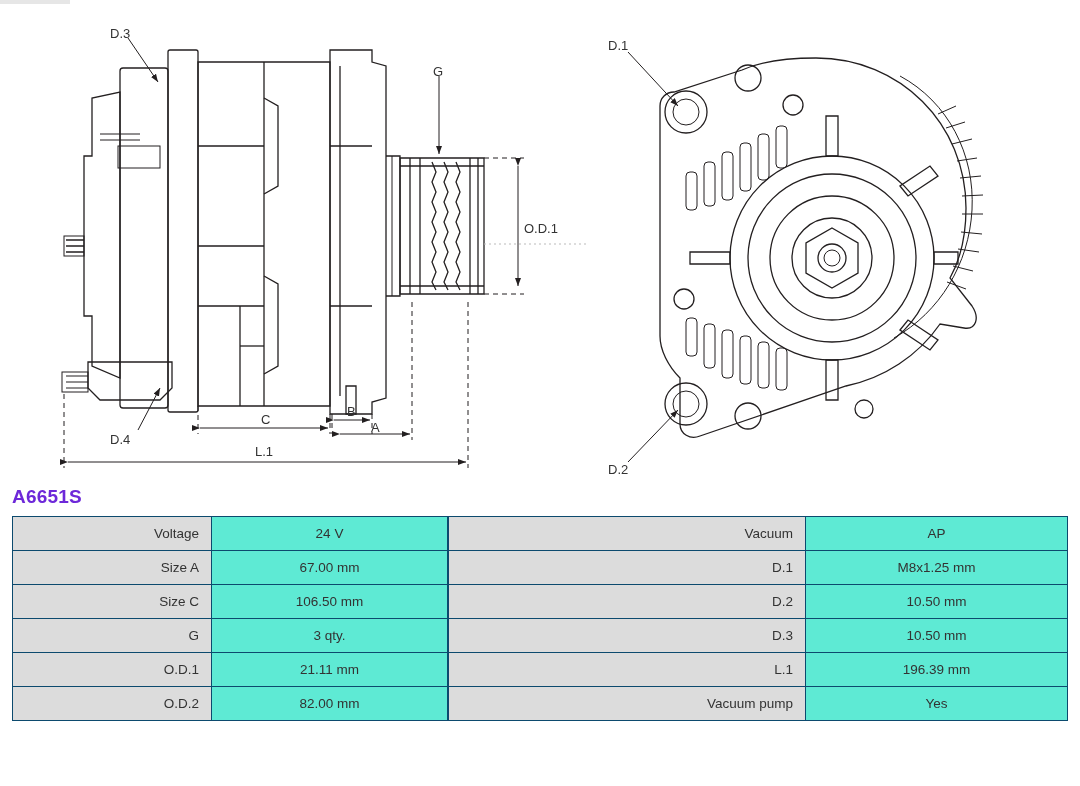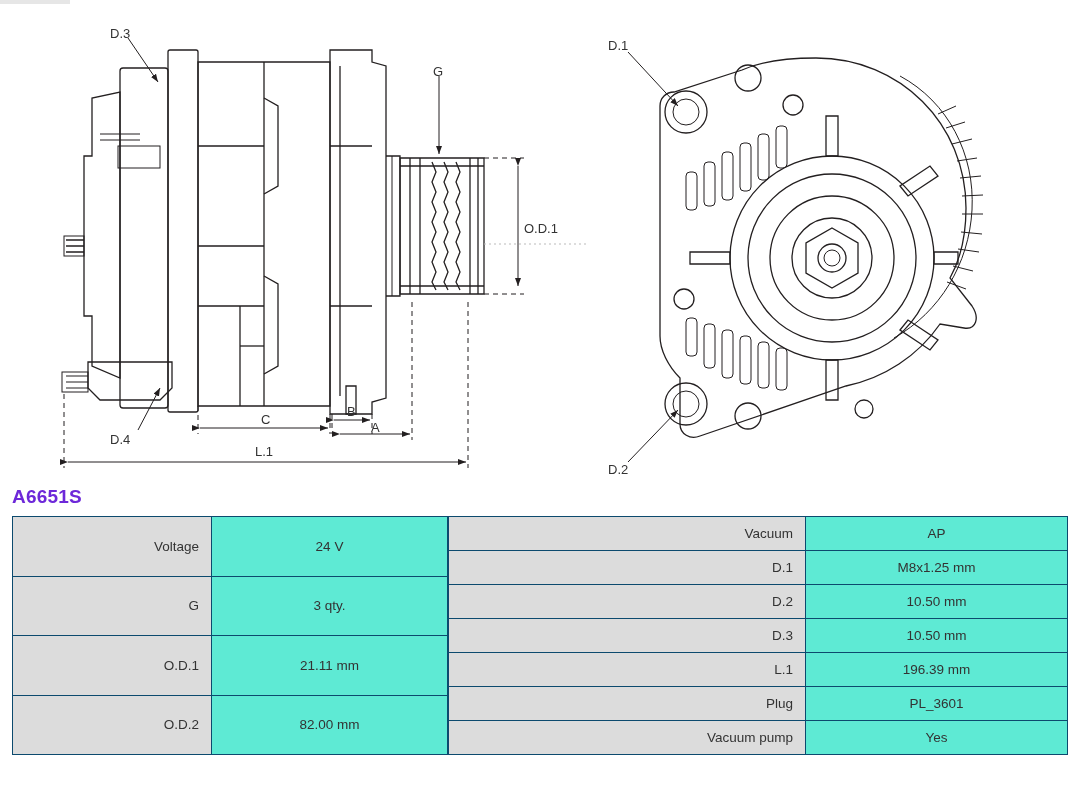--- a/index.html
+++ b/index.html
@@ -262,20 +262,28 @@
   <div class="part-title">A6651S</div>
 
   <div class="spec-tables">
     <table class="spec left">
       <tbody>
         <tr>
           <td class="label">Voltage</td>
           <td class="value">24 V</td>
         </tr>
         <tr>
+          <td class="label">Size A</td>
+          <td class="value">67.00 mm</td>
+        </tr>
+        <tr>
+          <td class="label">Size C</td>
+          <td class="value">106.50 mm</td>
+        </tr>
+        <tr>
           <td class="label">G</td>
           <td class="value">3 qty.</td>
         </tr>
         <tr>
           <td class="label">O.D.1</td>
           <td class="value">21.11 mm</td>
         </tr>
         <tr>
           <td class="label">O.D.2</td>
           <td class="value">82.00 mm</td>
@@ -297,24 +305,20 @@
           <td class="label">D.2</td>
           <td class="value">10.50 mm</td>
         </tr>
         <tr>
           <td class="label">D.3</td>
           <td class="value">10.50 mm</td>
         </tr>
         <tr>
           <td class="label">L.1</td>
           <td class="value">196.39 mm</td>
-        </tr>
-        <tr>
-          <td class="label">Plug</td>
-          <td class="value">PL_3601</td>
         </tr>
         <tr>
           <td class="label">Vacuum pump</td>
           <td class="value">Yes</td>
         </tr>
       </tbody>
     </table>
   </div>
 
 </div>

